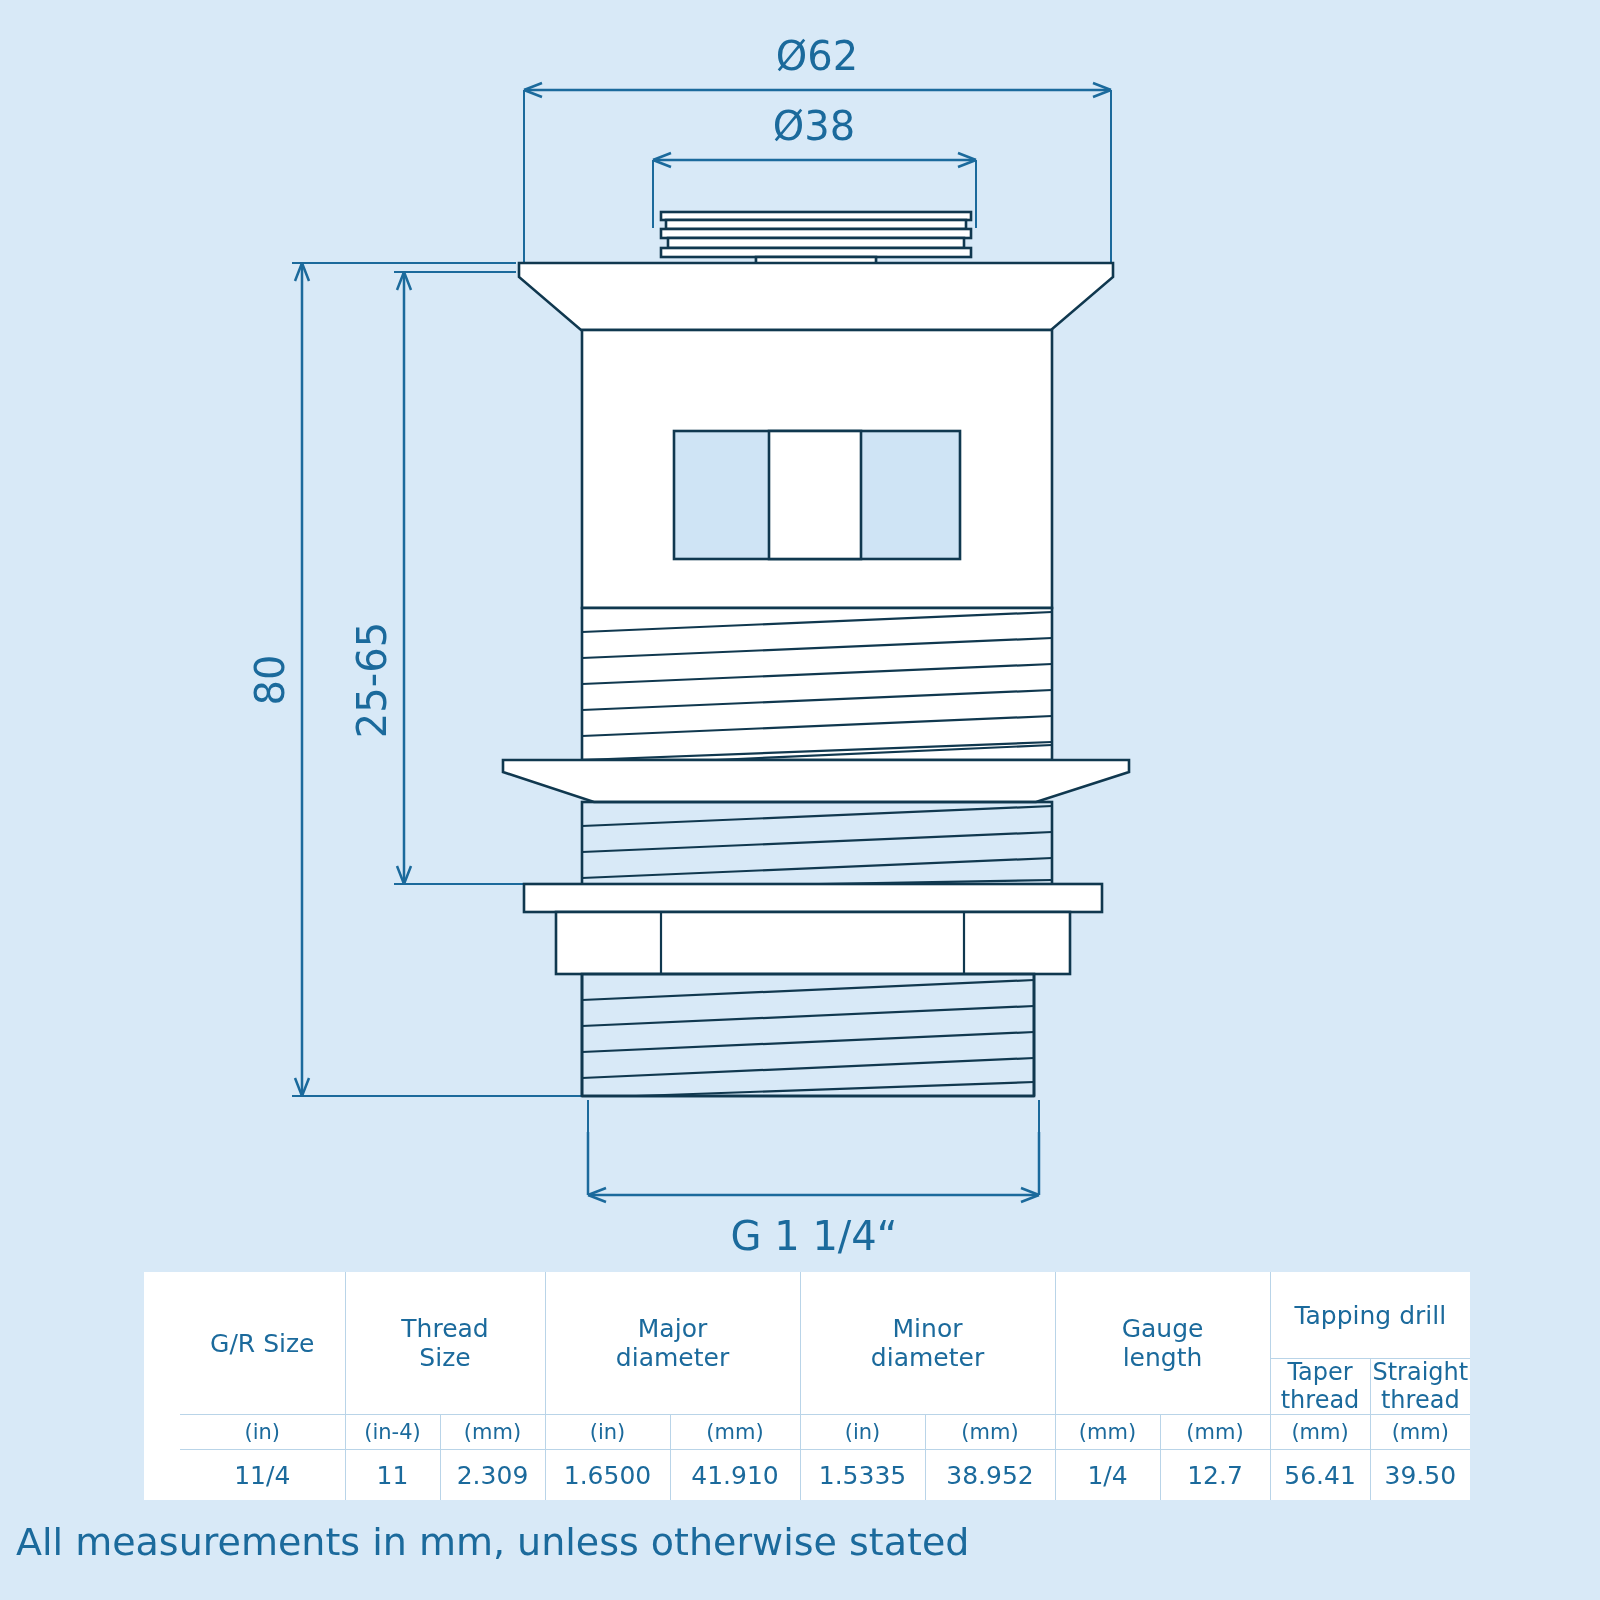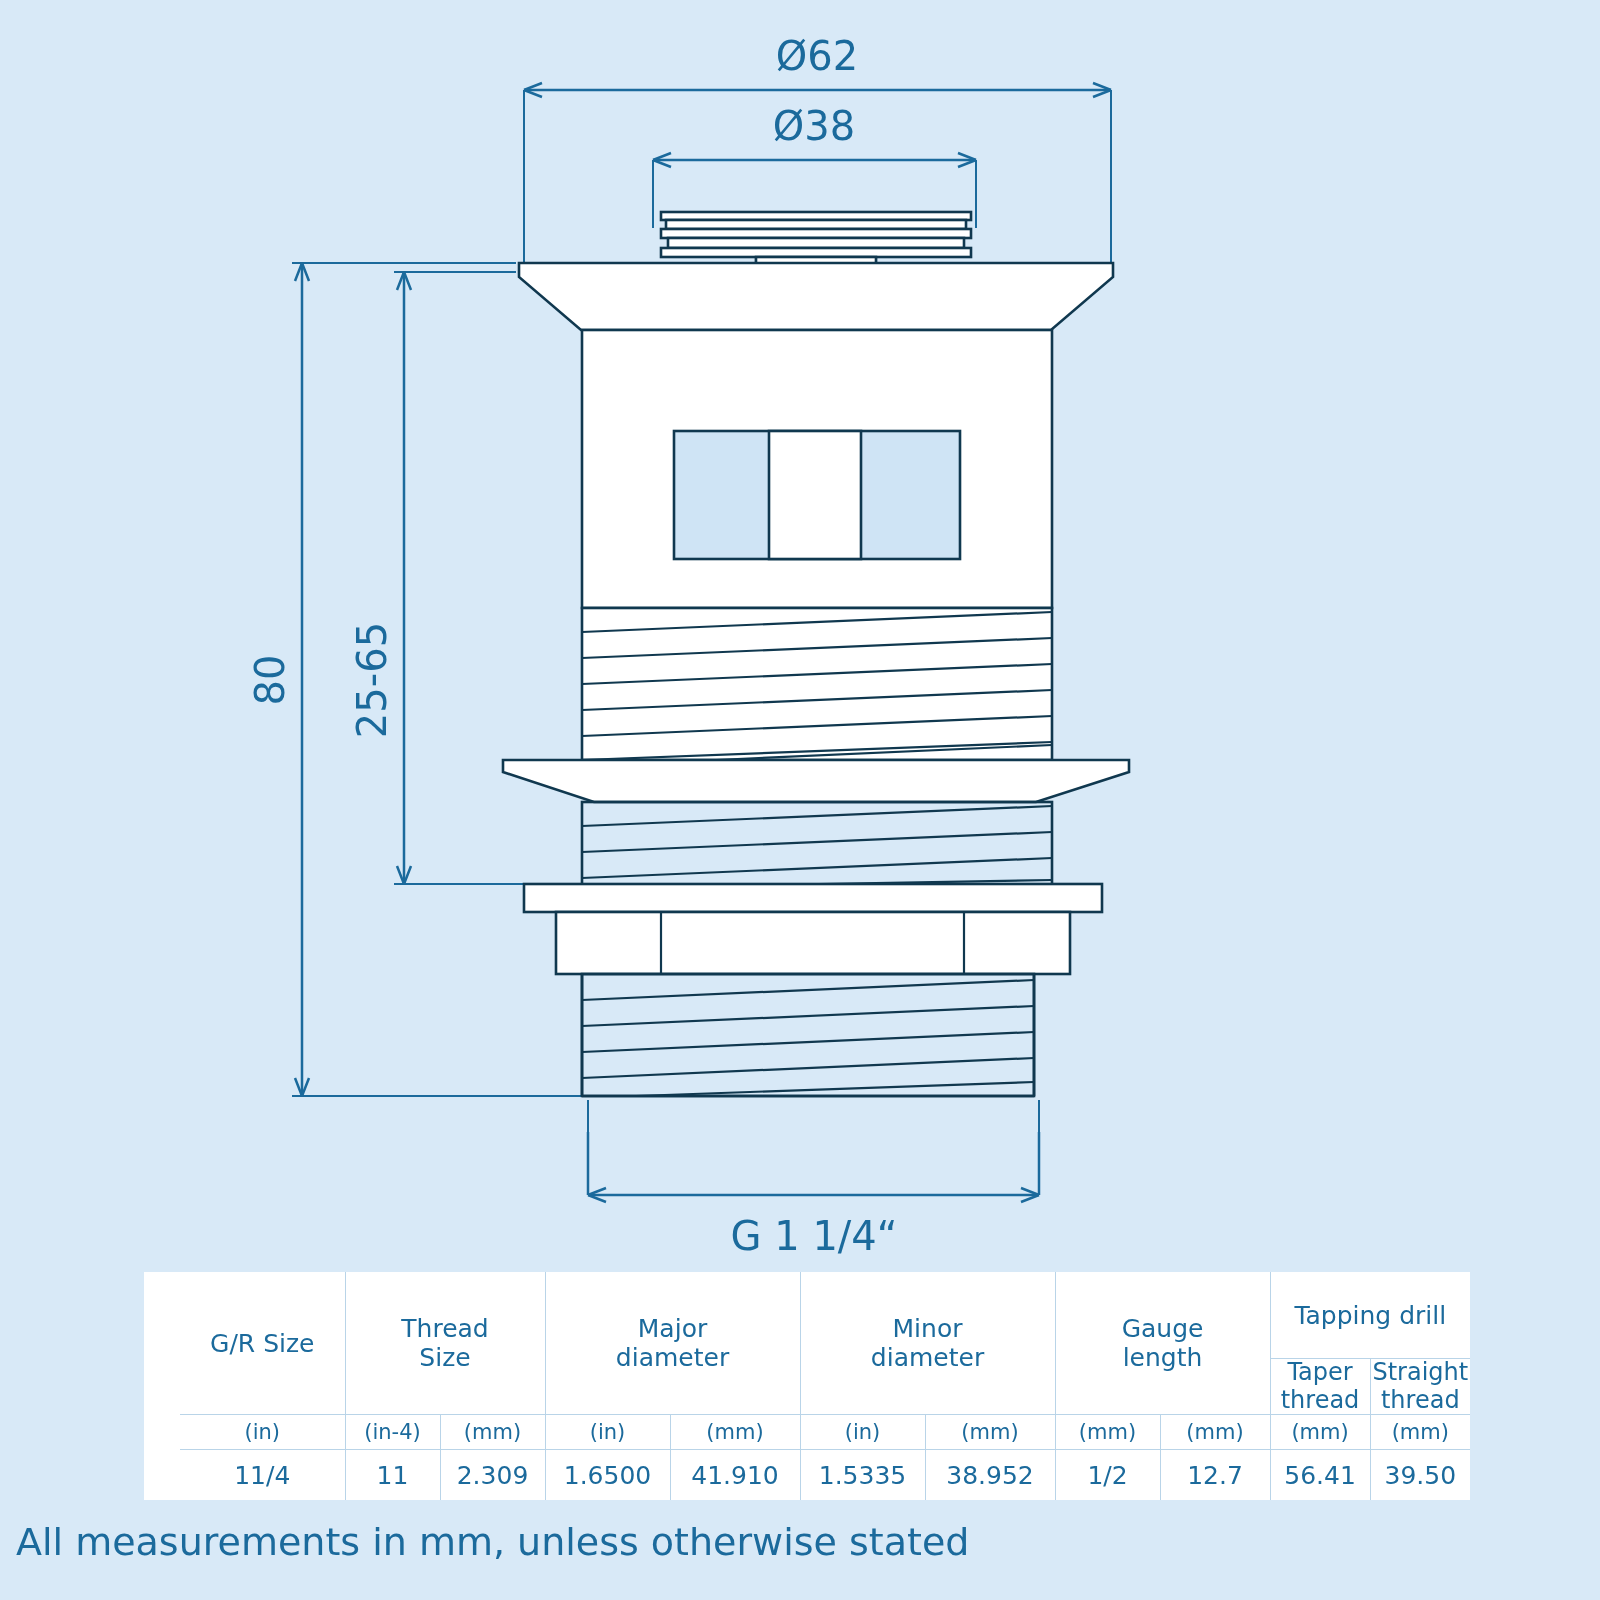--- a/index.html
+++ b/index.html
@@ -297,21 +297,21 @@
         <td class="no-right">(mm)</td>
       </tr>
       <tr class="vals">
         <td class="no-left no-bottom">11/4</td>
         <td class="no-bottom">11</td>
         <td class="no-bottom">2.309</td>
         <td class="no-bottom">1.6500</td>
         <td class="no-bottom">41.910</td>
         <td class="no-bottom">1.5335</td>
         <td class="no-bottom">38.952</td>
-        <td class="no-bottom">1/2</td>
+        <td class="no-bottom">1/4</td>
         <td class="no-bottom">12.7</td>
         <td class="no-bottom">56.41</td>
         <td class="no-bottom no-right">39.50</td>
       </tr>
     </tbody>
       </table>
   </div>
 
   <div class="footnote">All measurements in mm, unless otherwise stated</div>
 

